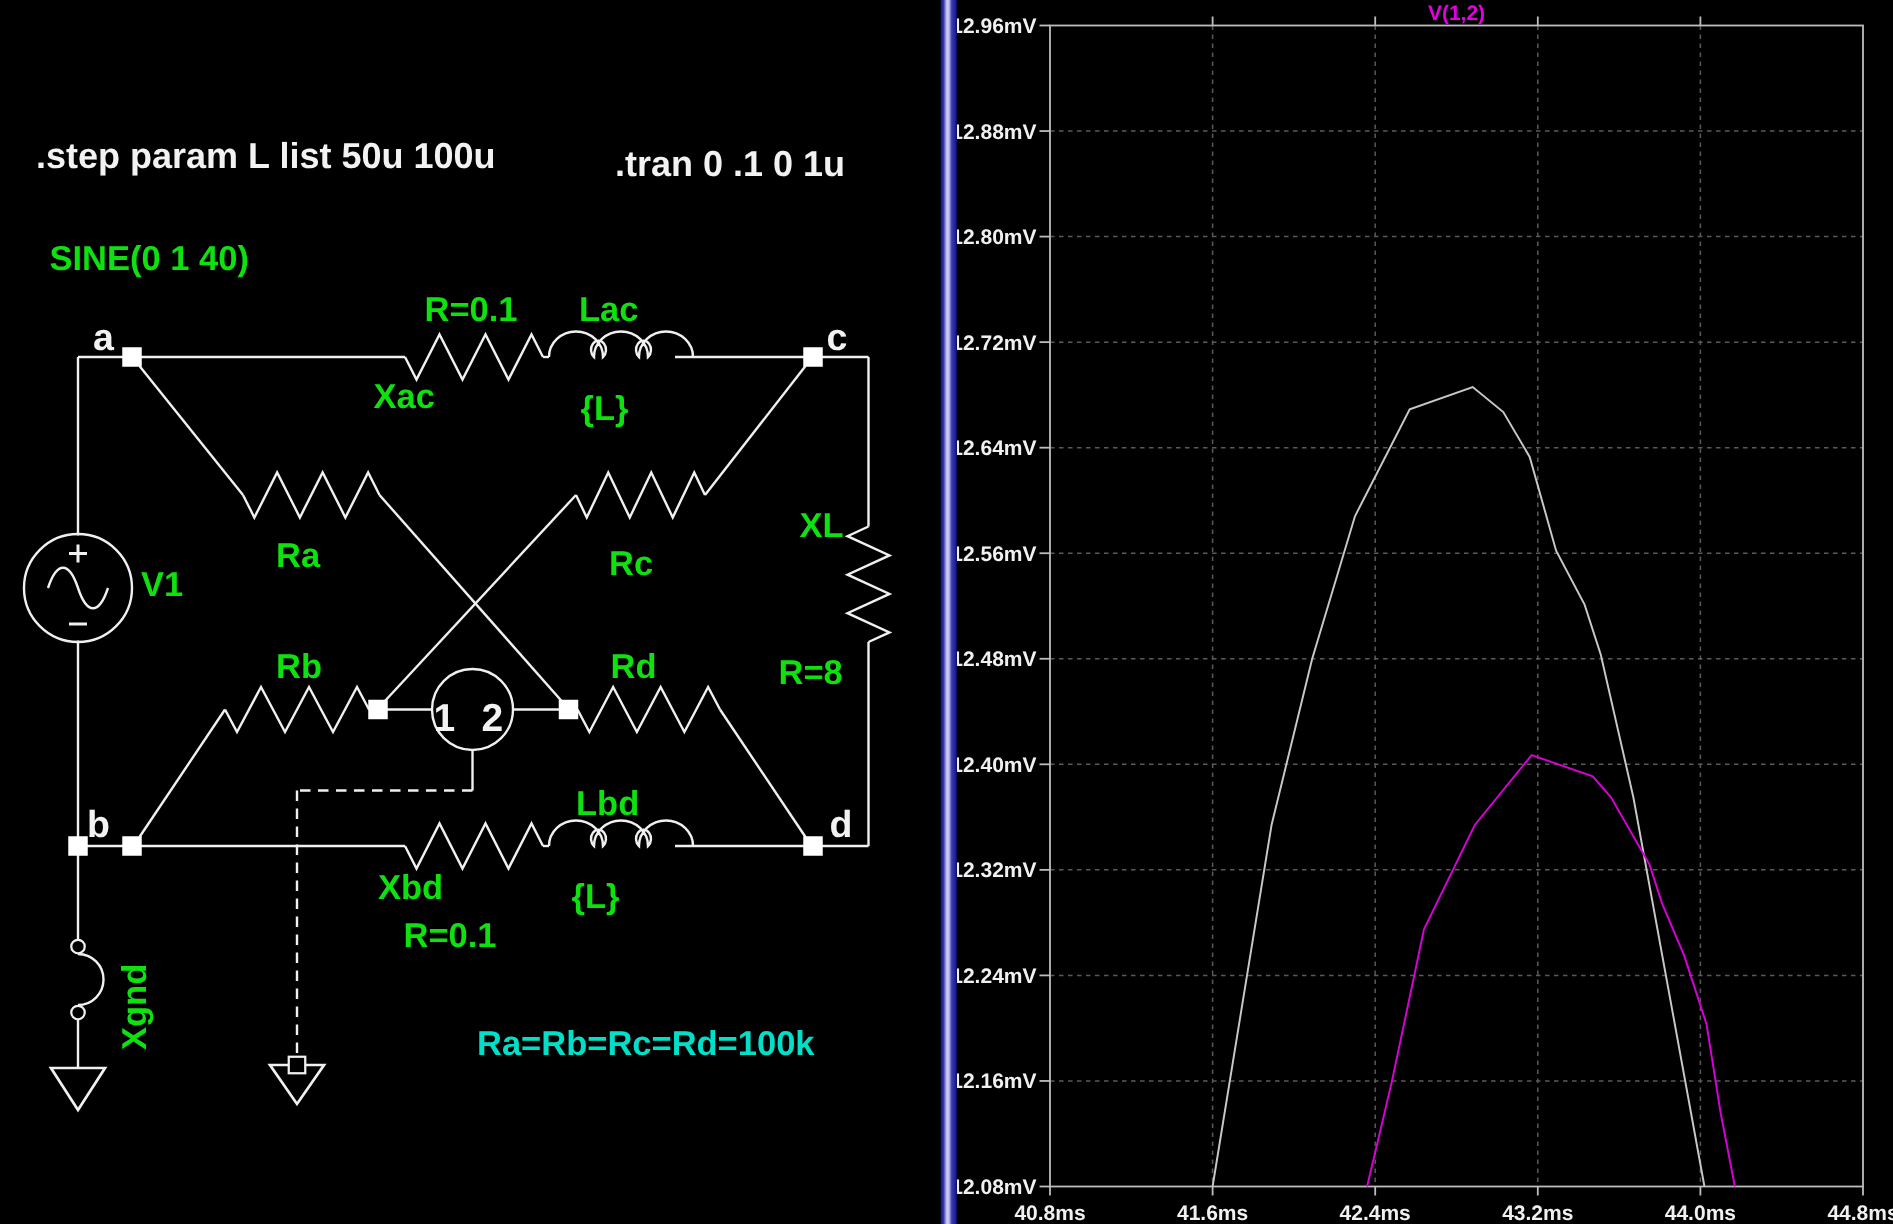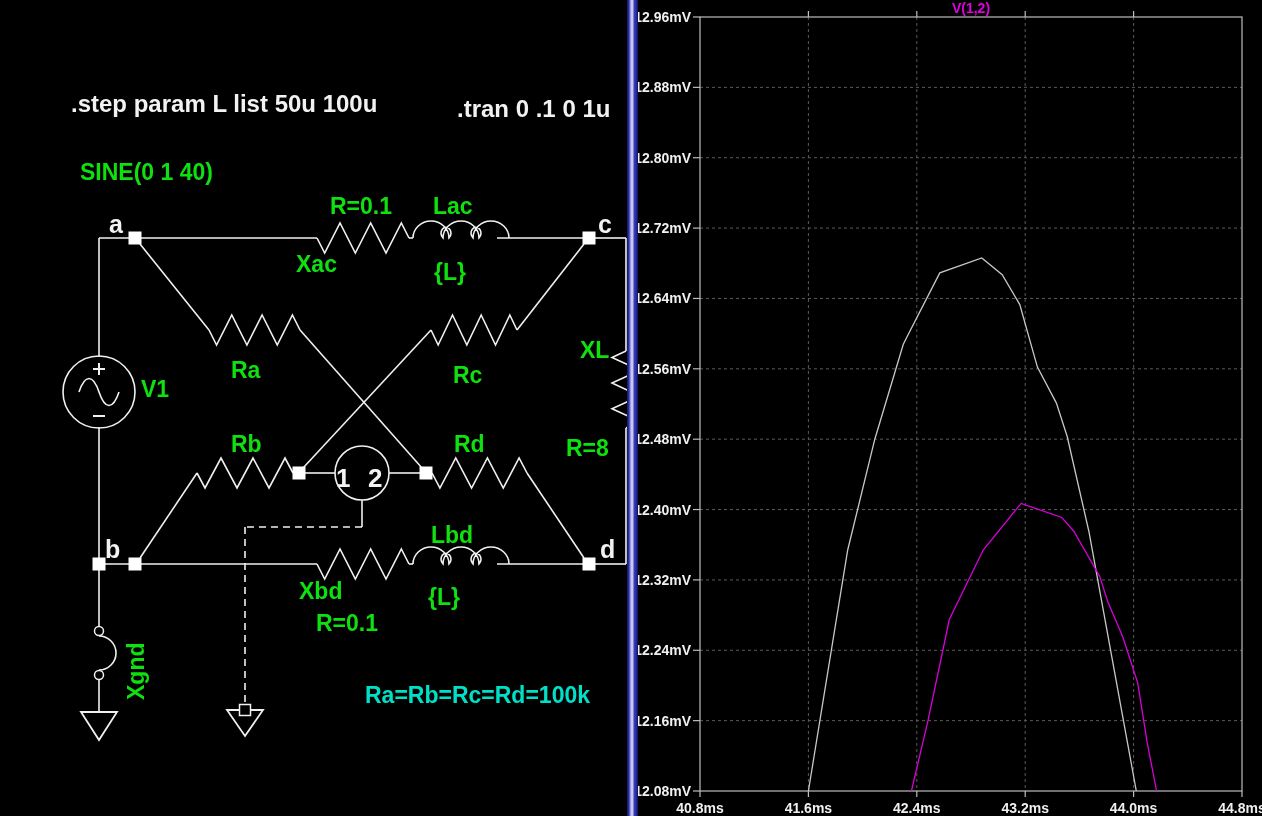--- a/index.html
+++ b/index.html
@@ -1,18 +1,18 @@
 <!DOCTYPE html>
 <html><head>
 <meta charset="utf-8">
 <style>
   html,body{margin:0;padding:0;background:#000;}
   .stage{position:relative;width:1262px;height:816px;background:#000;overflow:hidden;
          font-family:"Liberation Sans","DejaVu Sans",sans-serif;}
-  .schematic-pane{position:absolute;left:0;top:0;width:627px;height:682px;background:#000;padding-left:47px;}
+  .schematic-pane{position:absolute;left:0;top:0;width:627px;height:682px;background:#000;}
   .splitter{position:absolute;left:627px;top:0;width:11px;height:816px;
             background:linear-gradient(to right,#10105e 0%,#3434b4 18%,#c8c8ee 38%,#c8c8ee 50%,#3a3ab8 68%,#22229a 88%,#0d0d50 100%);}
   .plot-pane{position:absolute;left:638px;top:0;width:624px;height:816px;background:#000;}
   svg{display:block;}
   text{font-family:"Liberation Sans","DejaVu Sans",sans-serif;}
 </style>
 </head>
 <body>
 
 <div class="stage">

